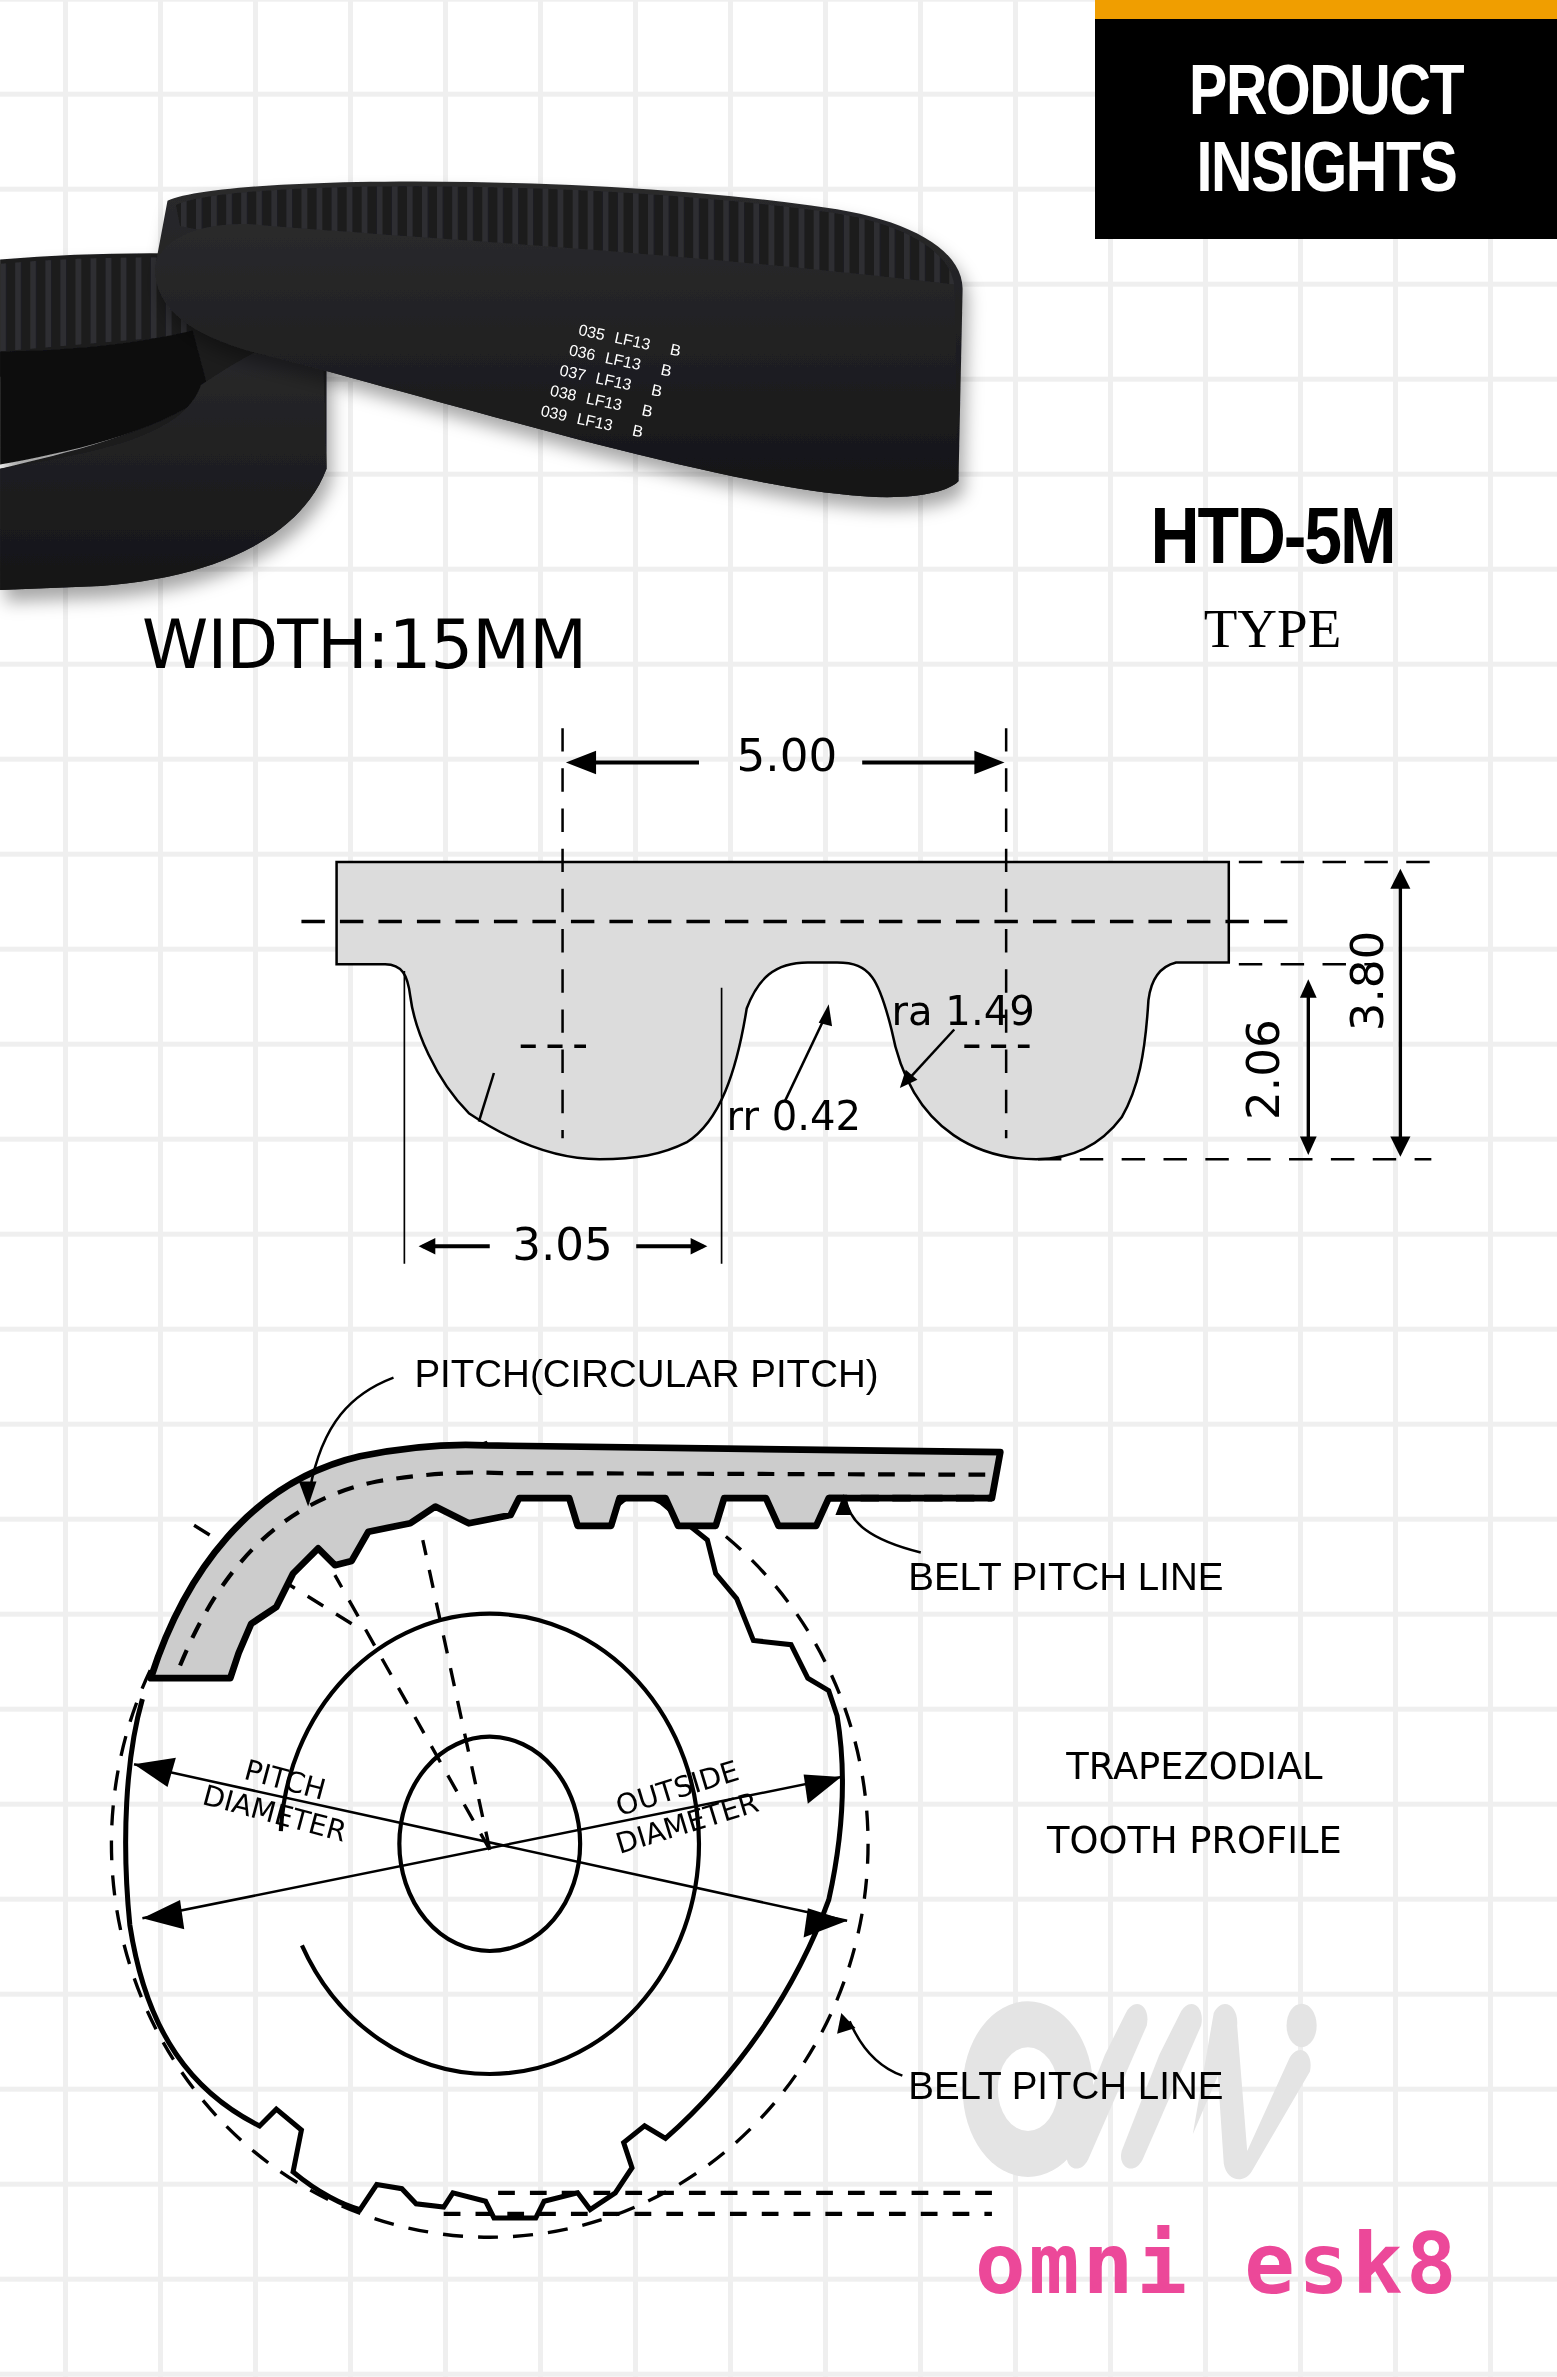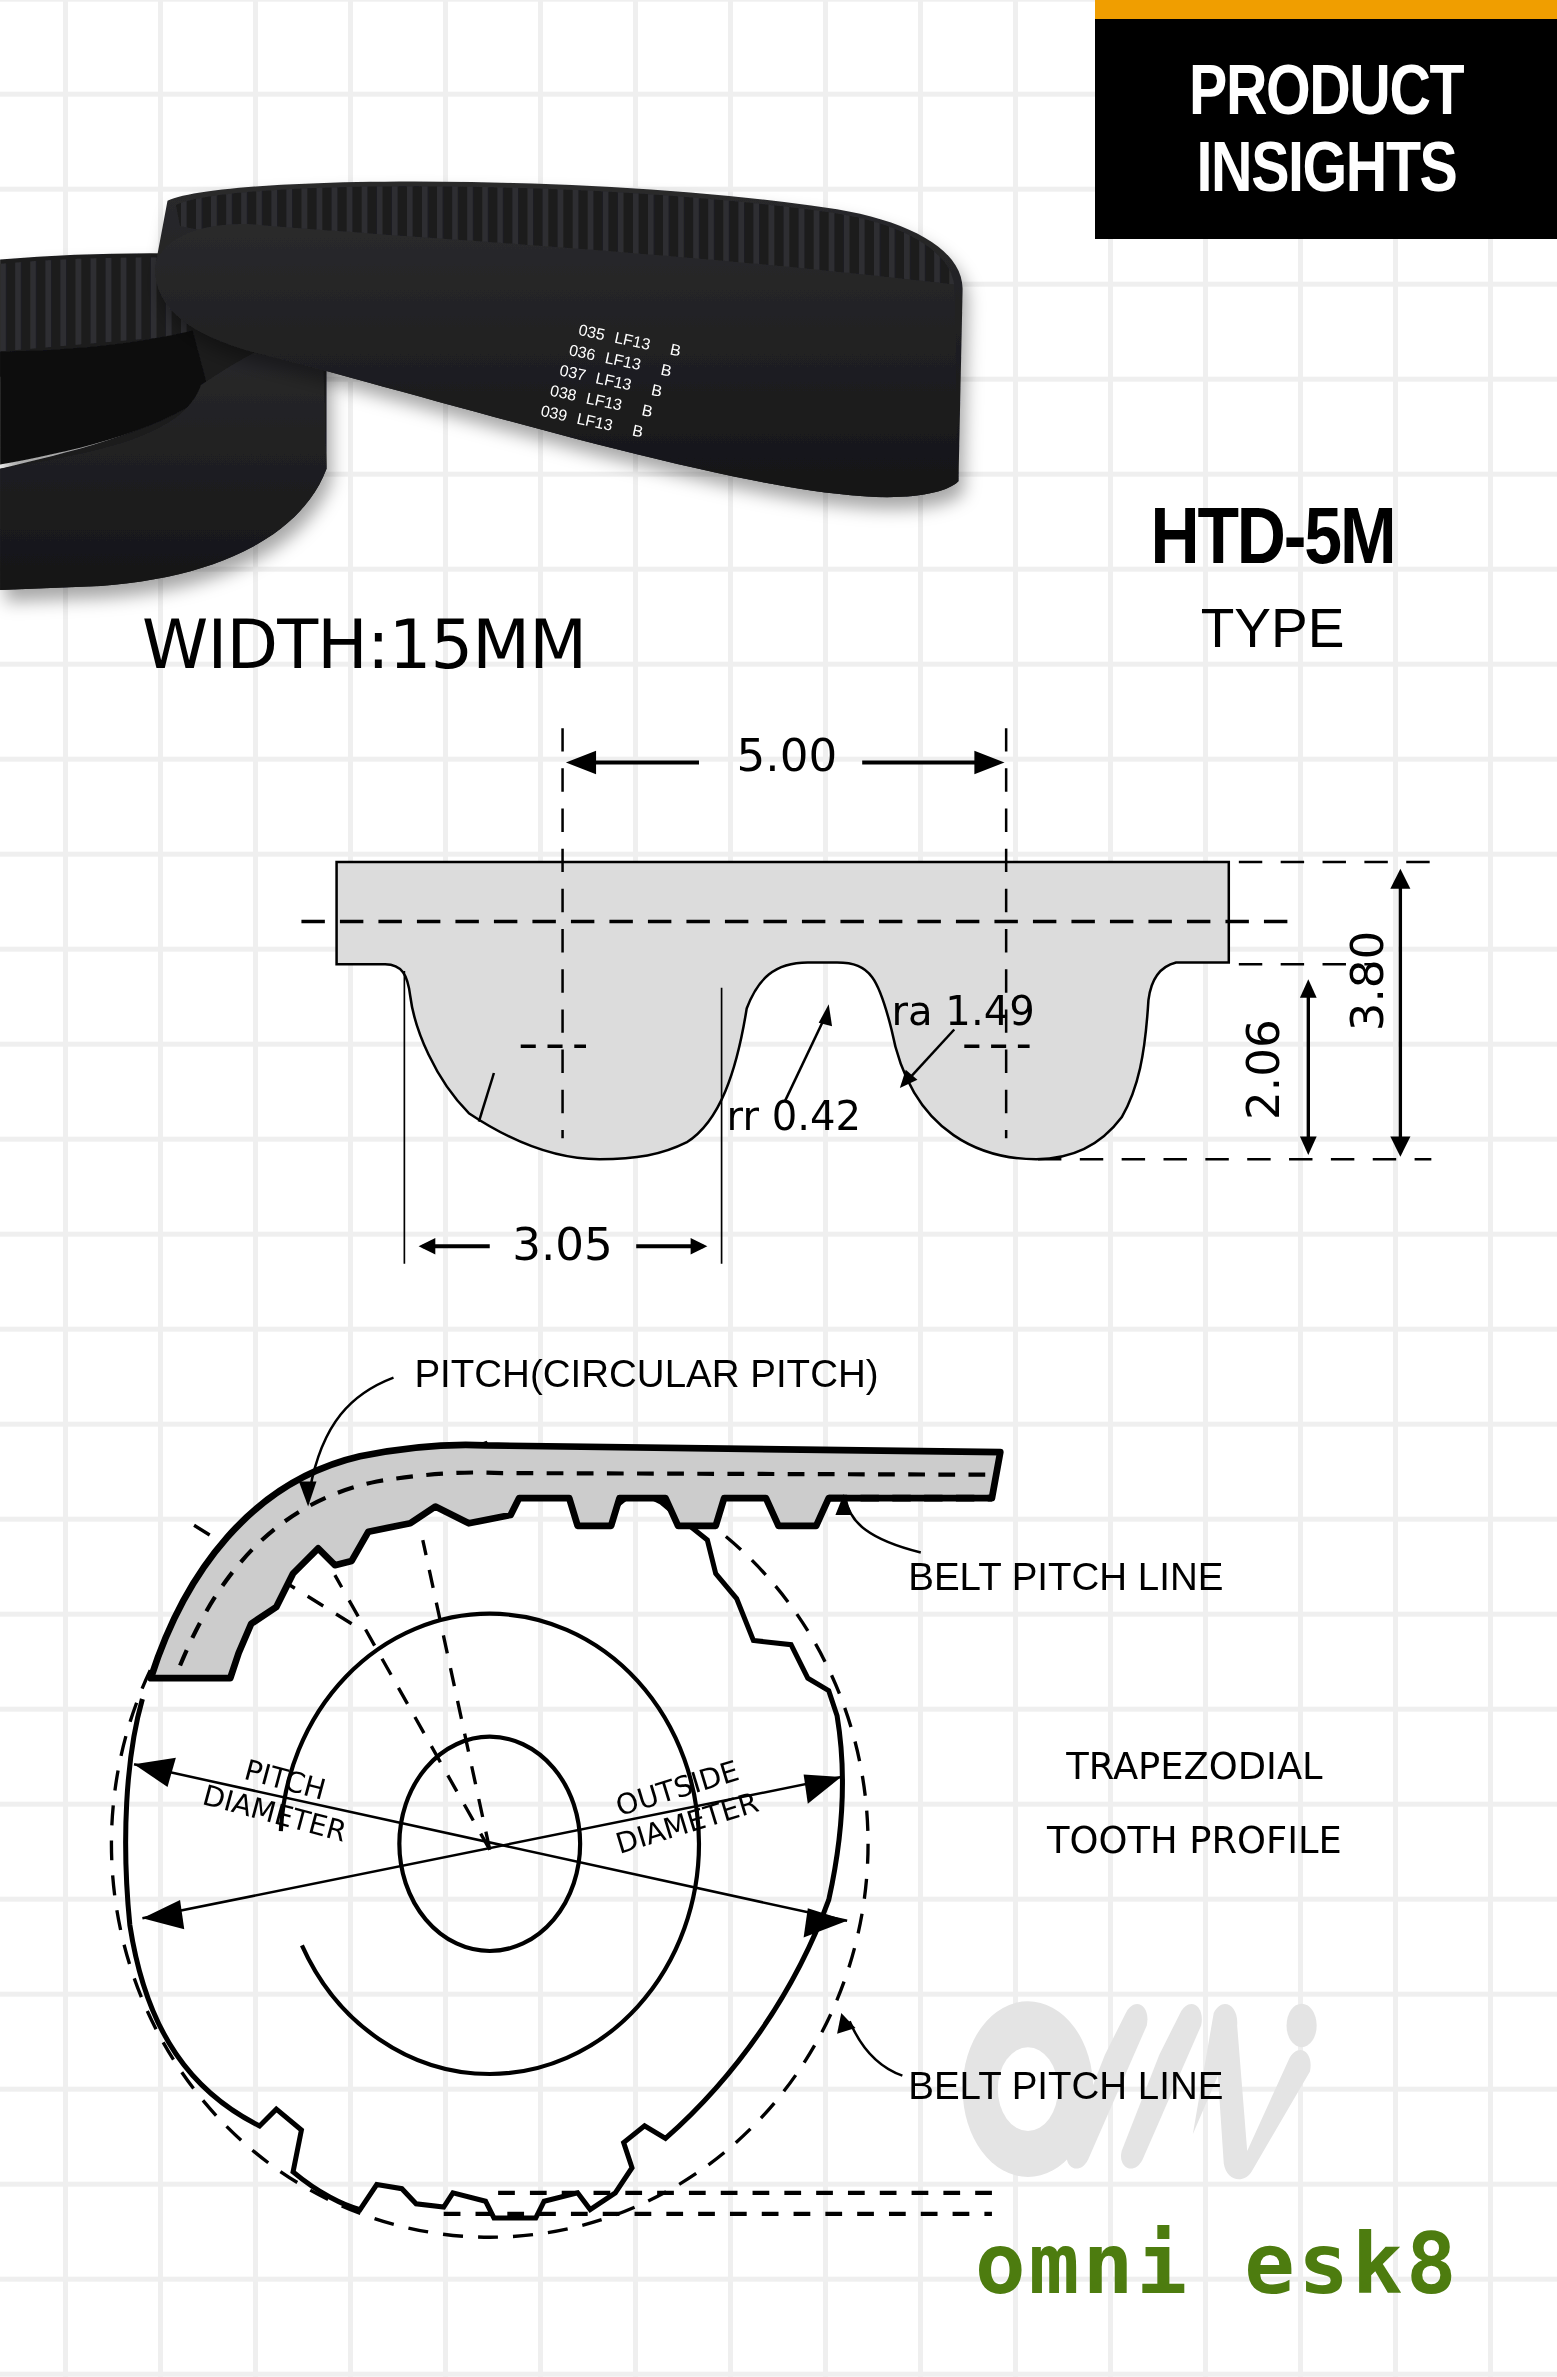--- a/index.html
+++ b/index.html
@@ -23,30 +23,30 @@
     font-family: "Liberation Sans", sans-serif; font-weight: 700; font-size: 70px;
     line-height: 77px; letter-spacing: -1.7px; transform: scaleX(0.82); display: block;
   }
   .model {
     left: 1122px; top: 494px; width: 301px; text-align: center;
     font-family: "Liberation Sans", sans-serif; font-weight: 700; font-size: 80px; letter-spacing: -2.5px;
     transform: scaleX(0.85); line-height: 84px;
   }
   .model-sub {
     left: 1122px; top: 599px; width: 301px; text-align: center;
-    font-family: Liberation Sans, sans-serif; font-size: 55px; font-weight: 300; line-height: 59px;
+    font-family: Liberation Serif, serif; font-size: 55px; font-weight: 300; line-height: 59px;
   }
   .width-label {
     left: 142px; top: 608px; font-family: "DejaVu Sans", sans-serif; font-size: 67px; line-height: 75px;
     letter-spacing: -0.8px;
   }
   svg { position: absolute; left: 0; top: 0; overflow: visible; }
   .watermark-text {
     left: 971px; top: 2331px; font-family: "DejaVu Sans Mono", monospace; font-weight: 700;
-    font-size: 92px; color: #4d7c0f; letter-spacing: 3.3px; line-height: 92px;
+    font-size: 92px; color: #ec4899; letter-spacing: 3.3px; line-height: 92px;
   }
 </style>
 </head>
 <body>
 
 <div class="abs badge">
   <span>PRODUCT</span>
   <span>INSIGHTS</span>
 </div>
 

